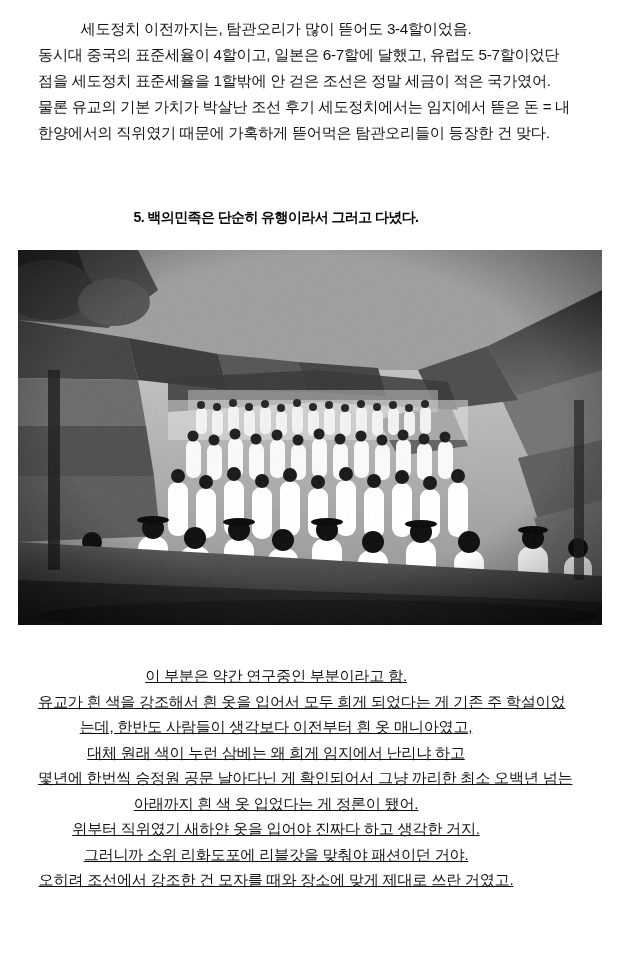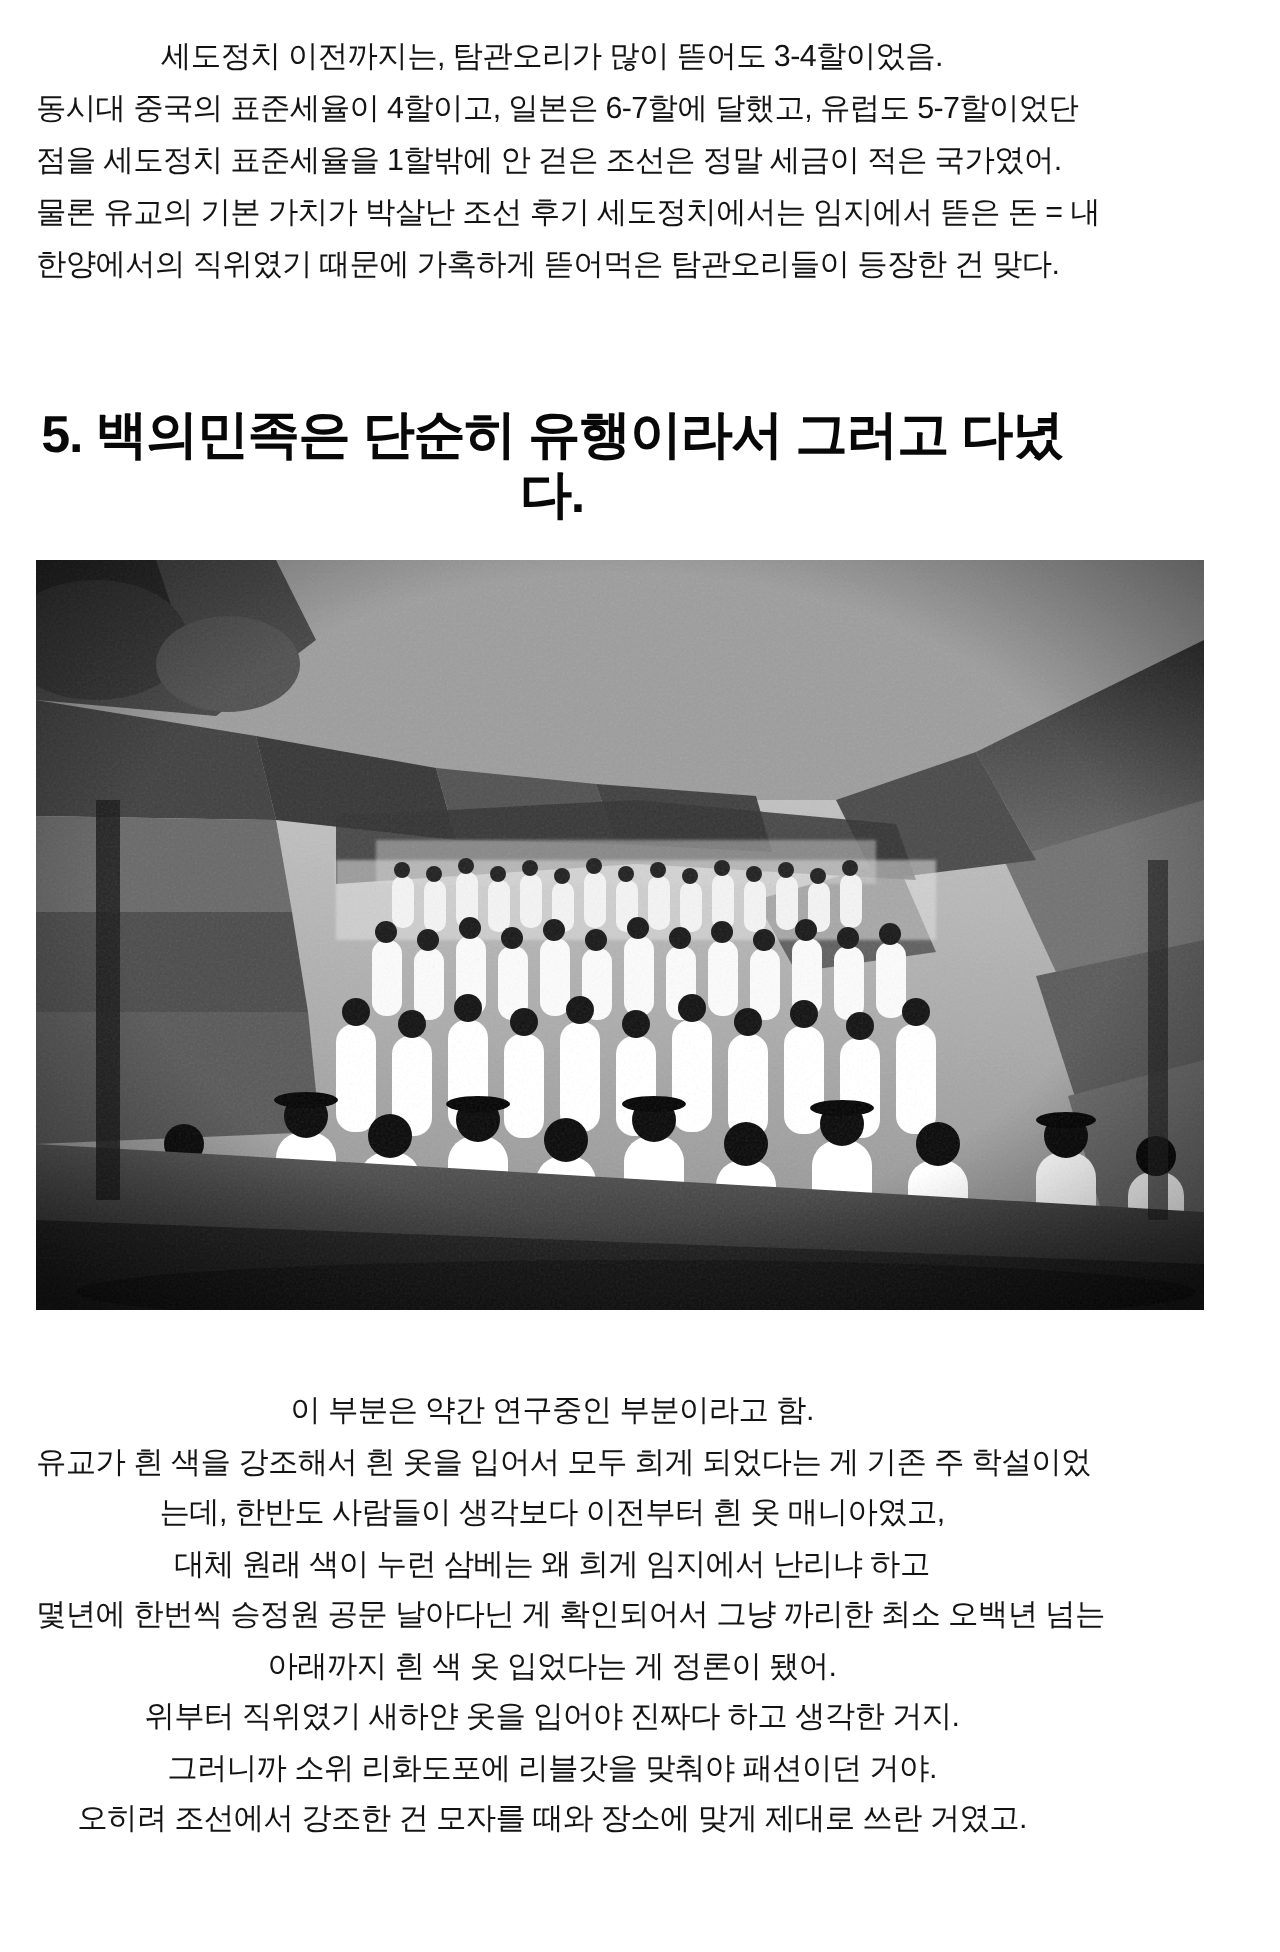--- a/index.html
+++ b/index.html
@@ -30,29 +30,30 @@
     font-size: 15.2px;
     line-height: 26px;
     letter-spacing: -0.3px;
     white-space: nowrap;
     color: #141414;
   }
   .line.center {
     text-align: center;
   }
   .line.left {
-    text-align: left;
+    text-align: right;
+    margin-left: 20px;
   }
   .top-block {
     margin-top: 2px;
   }
   .heading {
     margin: 0;
     text-align: center;
-    font-size: 26px;
+    font-size: 14px;
     font-weight: bold;
     letter-spacing: -0.6px;
     color: #080808;
     line-height: 30px;
   }
   .heading-wrap {
     margin-top: 56px;
     margin-bottom: 18px;
   }
   .photo-wrap {
@@ -67,20 +68,21 @@
     position: relative;
     overflow: hidden;
     background: #6f6f6f;
     filter: grayscale(100%) contrast(112%);
   }
   .photo svg {
     display: block;
   }
   .bottom-block {
     margin-top: 38px;
+    text-decoration: underline;
   }
   .bottom-block .line {
     font-size: 15.2px;
     line-height: 25.5px;
   }
 </style>
 </head>
 <body>
 
 <div class="page">

